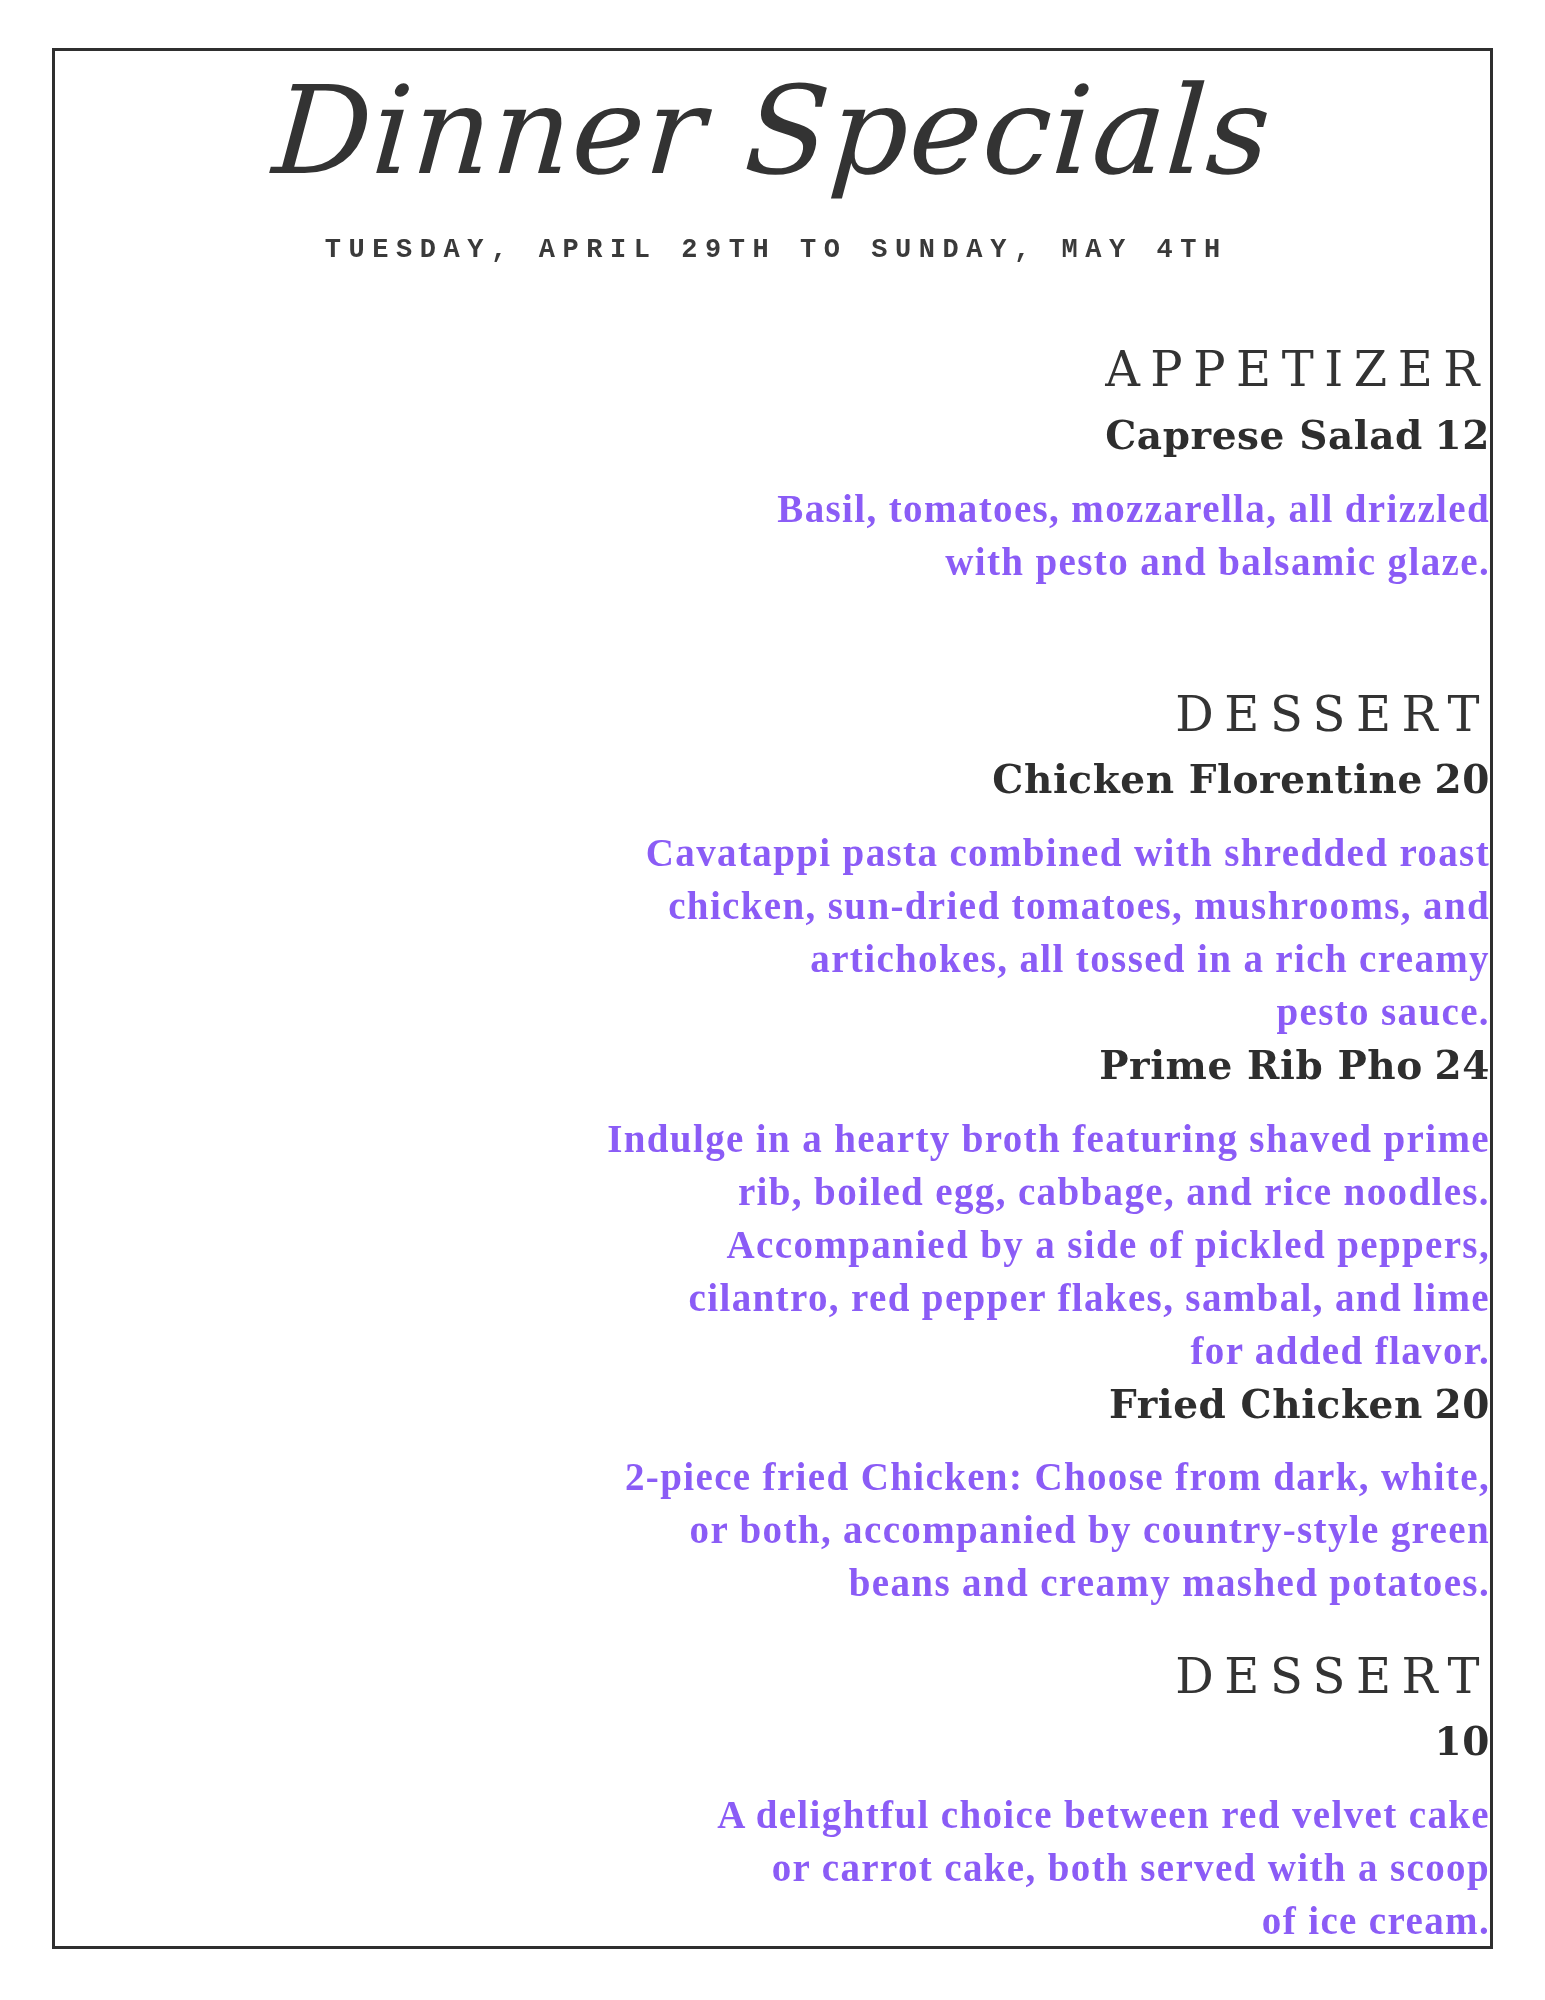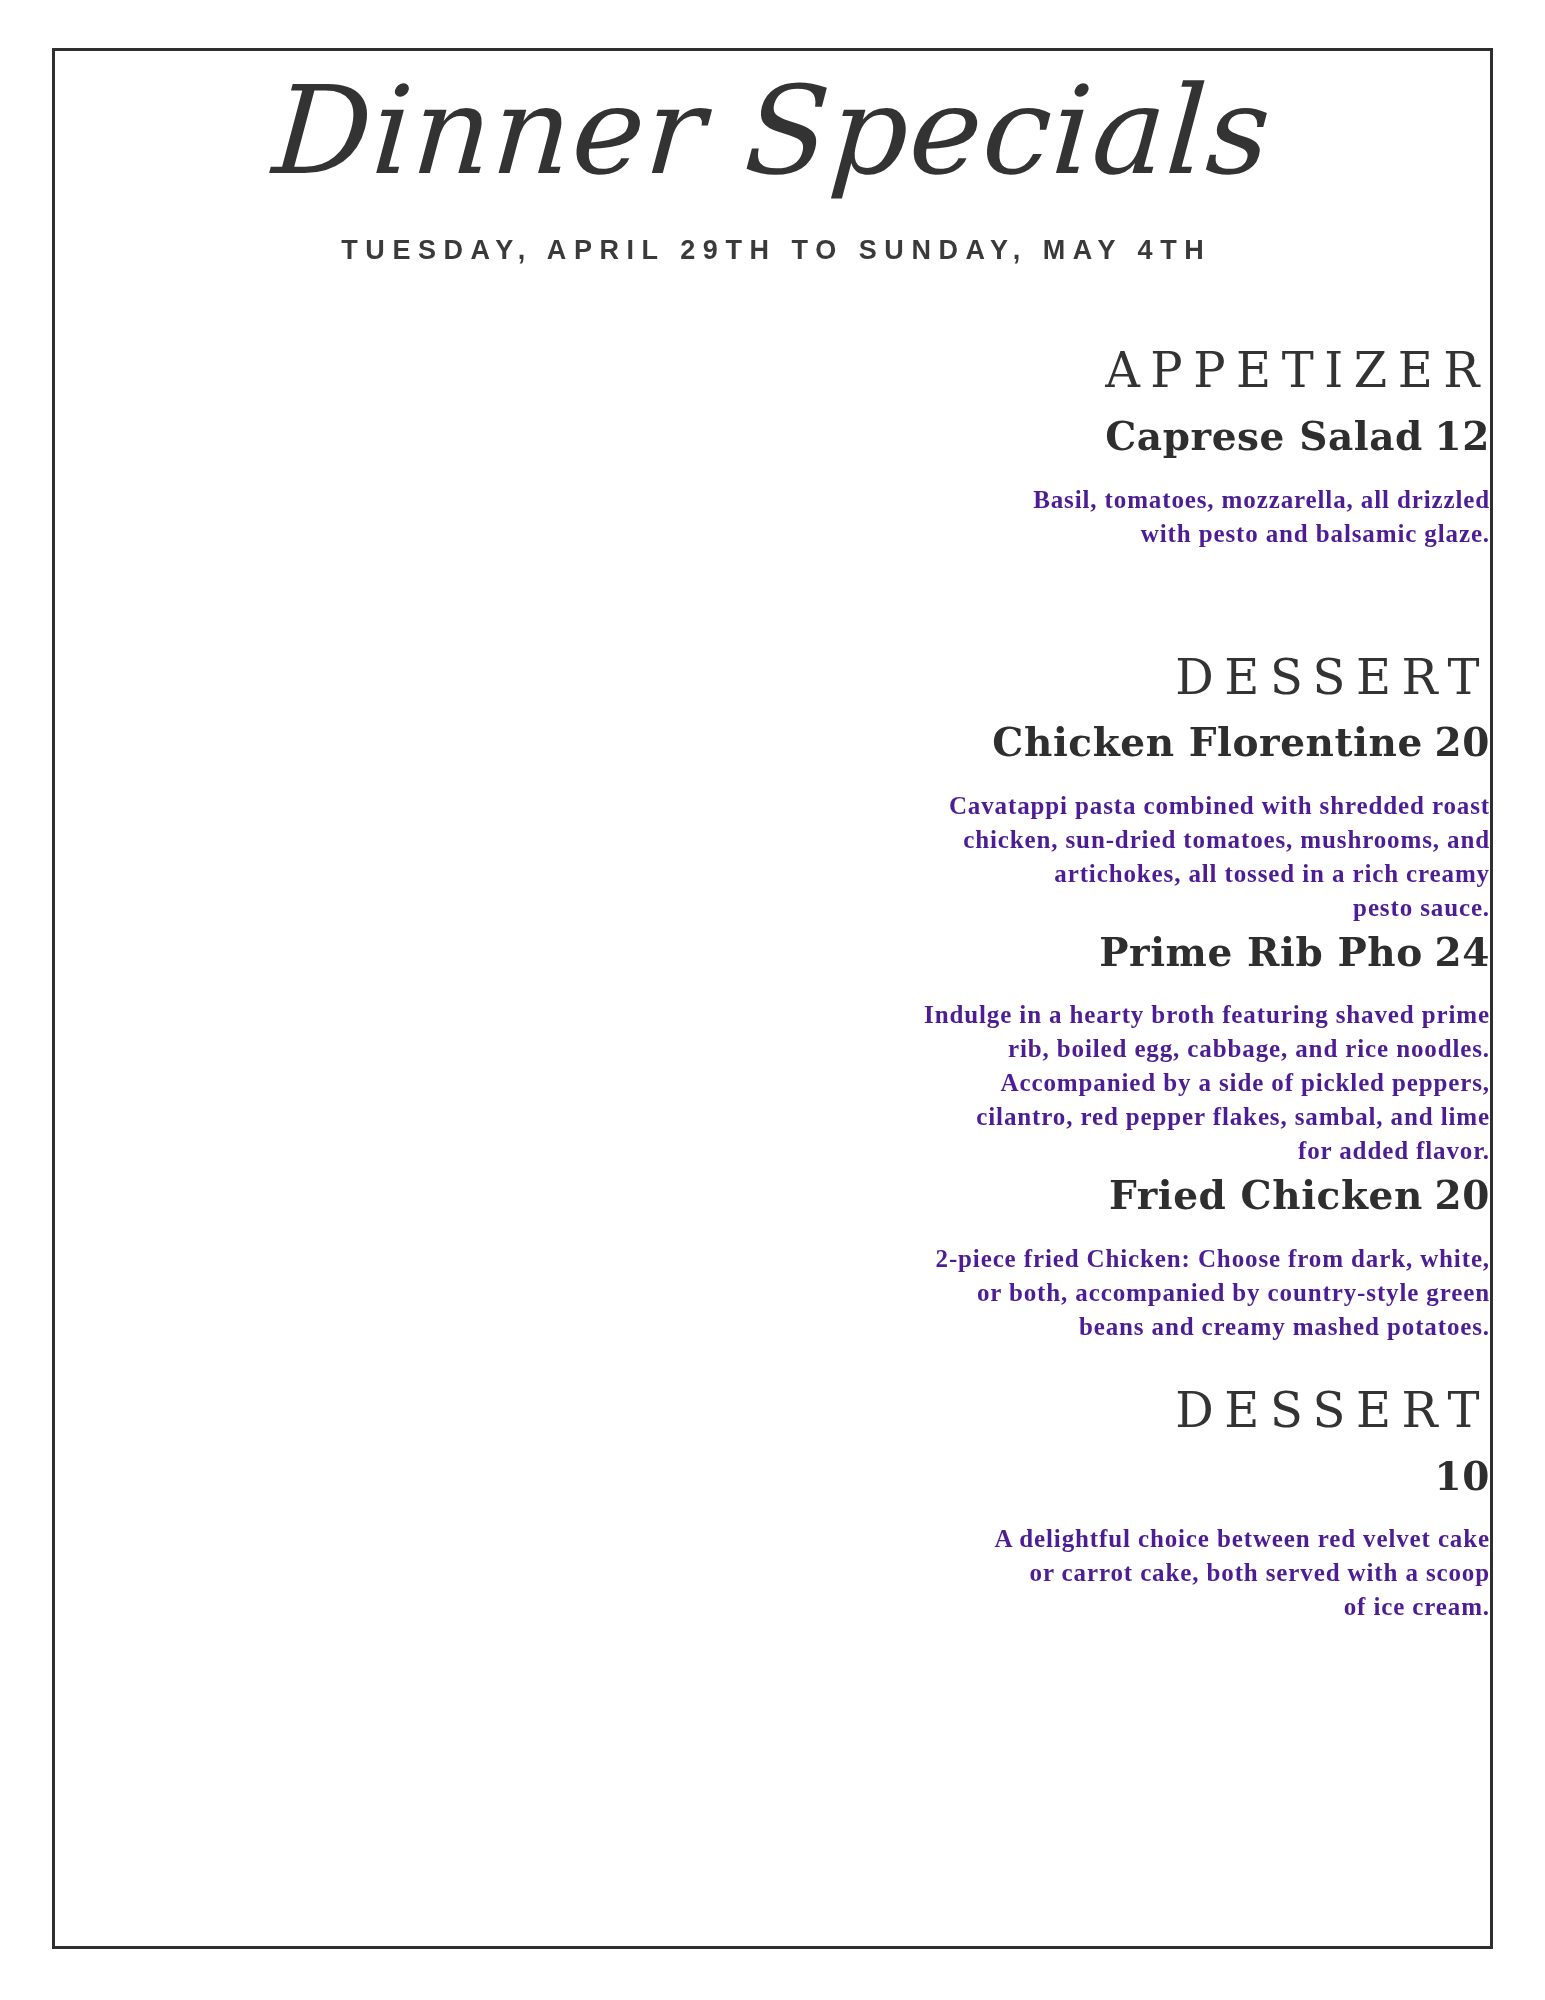--- a/index.html
+++ b/index.html
@@ -33,21 +33,21 @@
     font-style: italic;
     font-weight: normal;
     font-size: 122px;
     line-height: 1.28;
     letter-spacing: 0.01em;
     color: #333333;
     transform: skewX(-4deg);
   }
   .date {
     margin-top: 26px;
-    font-family: Liberation Sans, sans-serif;
+    font-family: Liberation Mono, monospace;
     font-weight: 700;
     font-size: 27px;
     letter-spacing: 0.28em;
     padding-left: 0.28em; 
     color: #3a3a3a;
   }
   section { margin-top: 0; text-align: right; }
   .section-appetizer { margin-top: 78px; }
   .section-entrees  { margin-top: 100px; }
   .section-dessert  { margin-top: 40px; }
@@ -68,24 +68,24 @@
     font-size: 39px;
     line-height: 1.22;
     letter-spacing: 0.015em;
     color: #2e2e2e;
   }
   .dish-name:not(:empty) { padding-right: 0.30em; }
   .desc {
     margin-top: 22px;
     font-family: "Liberation Serif", serif;
     font-weight: 700;
-    font-size: 25px;
+    font-size: 39px;
     line-height: 1.36;
     letter-spacing: 0.035em;
-    color: #4c1d95;
+    color: #8b5cf6;
     white-space: pre-line;
   }
 </style>
 </head>
 <body>
 
 <div class="page">
   <div class="frame">
 
     <h1 class="title">Dinner Specials</h1>

